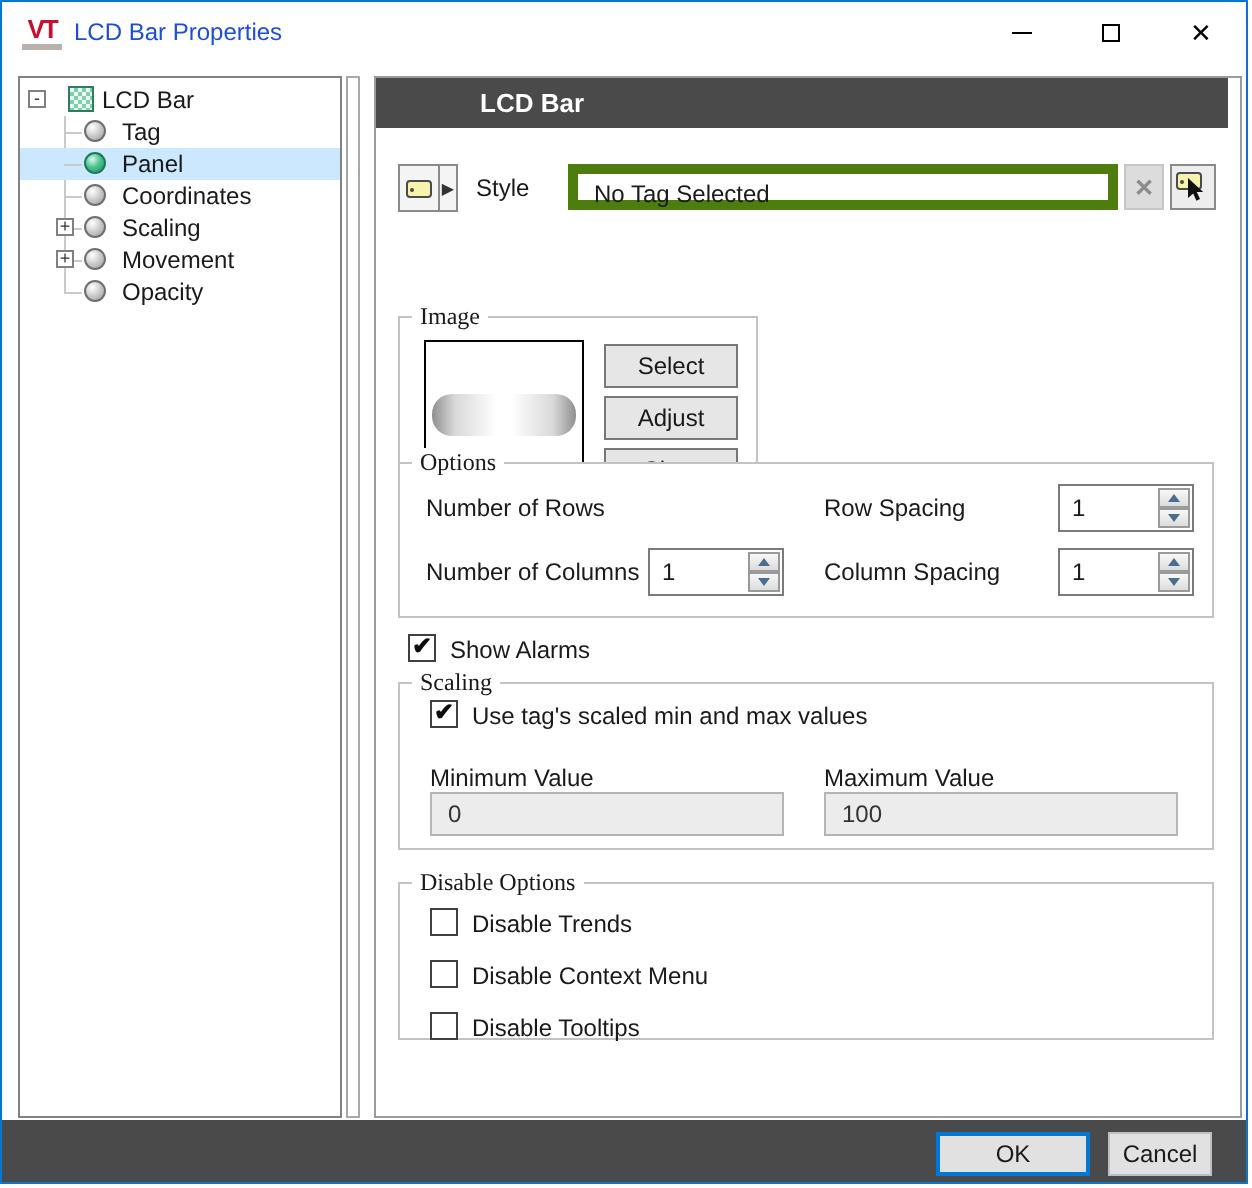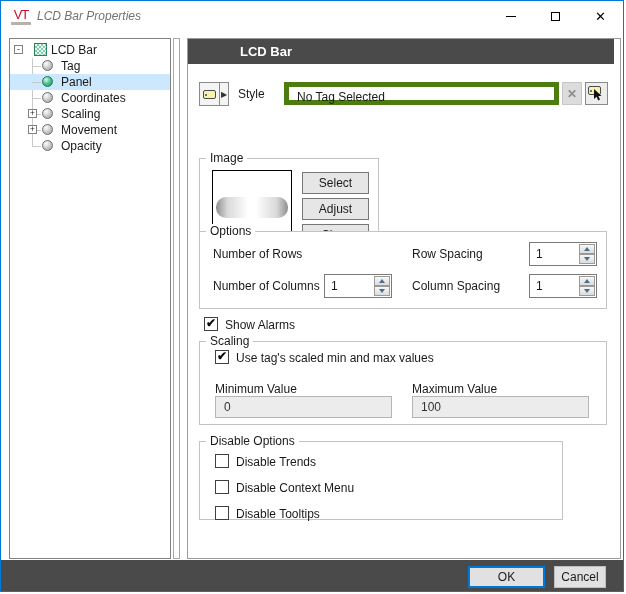--- a/index.html
+++ b/index.html
@@ -3,22 +3,22 @@
 <meta charset="utf-8">
 <style>
   * { margin:0; padding:0; box-sizing:border-box; }
   html,body { background:#ffffff; }
   body { font-family:"Liberation Sans", sans-serif; font-size:12px; color:#1a1a1a; }
 
   .window { position:relative; width:624px; height:592px; border:1px solid #0078d7; background:#fff; overflow:hidden; }
 
   
   .titlebar { position:absolute; left:0; top:0; width:100%; height:31px; background:#fff; }
-  .logo { position:absolute; left:10px; top:7px; width:20px; height:17px; color:#c8102e; font-weight:normal; font-size:13px; font-style:normal; line-height:14px; border-bottom:3px solid #b9b1ac; text-align:center; letter-spacing:-1px; }
-  .win-title { position:absolute; left:36px; top:8px; font-size:12px; color:#737373;font-style:italic; }
+  .logo { position:absolute; left:10px; top:7px; width:20px; height:17px; color:#c8102e; font-weight:bold; font-size:13px; font-style:normal; line-height:14px; border-bottom:3px solid #b9b1ac; text-align:center; letter-spacing:-1px; }
+  .win-title { position:absolute; left:36px; top:8px; font-size:12px; color:#1d4ed8; }
   .win-btn { position:absolute; top:0; width:45px; height:31px; display:flex; align-items:center; justify-content:center; }
   .btn-min { right:90px; } .btn-max { right:45px; } .btn-close { right:0; }
   .glyph-min { width:10px; height:0; border-top:1px solid #000; display:block; }
   .glyph-max { width:9px; height:9px; border:1px solid #000; display:block; }
   .glyph-close { font-size:13px; color:#000; line-height:1; }
 
   
   .tree { position:absolute; left:8px; top:37px; width:162px; height:521px; border:1px solid #828282; background:#fff; }
   .tree-guide { position:absolute; left:22px; top:19px; width:0; height:88px; border-left:1px solid #c9c9c9; }
   .tree-row { position:absolute; left:0; width:160px; height:16px; }
@@ -53,25 +53,25 @@
   .tag-glyph { position:relative; width:13px; height:9px; background:#f7f3ae; border:1px solid #4a4a4a; border-radius:2px; }
   .tag-glyph::after { content:""; position:absolute; left:1px; top:3px; width:2px; height:2px; background:#4a4a4a; border-radius:50%; }
   .textbox { position:absolute; left:96px; top:43px; width:275px; height:23px; border:5px solid #4d7c0f; background:#fff; font-size:12px; line-height:21px; padding-left:8px; }
   .clear-btn { position:absolute; left:374px; top:43px; width:20px; height:23px; background:#dcdcdc; border:1px solid #c6c6c6; color:#8c8c8c; font-weight:bold; font-size:12px; display:flex; align-items:center; justify-content:center; }
   .tagpick-btn { position:absolute; left:397px; top:43px; width:23px; height:23px; background:#ededed; border:1px solid #8a8a8a; }
   .tagpick-btn .tag-glyph { position:absolute; left:2px; top:3px; }
   .cursor-glyph { position:absolute; left:8px; top:6px; }
 
   
   .group { position:absolute; border:1px solid #c3c3c3; background:#fff; }
-  .group-title { position:absolute; top:-8px; left:6px; background:#fff; padding:0 4px; font-size:12px; }
+  .group-title { position:absolute; top:-8px; left:6px; background:#fff; padding:0 4px; font-size:12px;font-family:Liberation Serif, serif; }
   .g-image  { left:11px; top:119px; width:180px; height:94px; }
   .g-options{ left:11px; top:192px; width:408px; height:78px; }
   .g-scaling{ left:11px; top:302px; width:408px; height:84px; }
-  .g-disable{ left:11px; top:402px; width:364px; height:79px; }
+  .g-disable{ left:11px; top:402px; width:408px; height:79px; }
 
   .preview { position:absolute; left:12px; top:11px; width:80px; height:73px; border:1px solid #000; background:#fff; }
   .metal-bar { position:absolute; left:3px; right:3px; top:26px; height:21px; border-radius:10px;
     background:linear-gradient(90deg,#8f8f8f 0%,#d9d9d9 16%,#ffffff 45%,#ffffff 55%,#d9d9d9 84%,#8f8f8f 100%); }
   .btn { position:absolute; width:67px; height:22px; background:#e6e6e6; border:1px solid #777; font-size:12px; display:flex; align-items:center; justify-content:center; }
   .btn-select { left:102px; top:13px; } .btn-adjust { left:102px; top:39px; } .btn-clear { left:102px; top:65px; }
 
   
   .spinner { position:absolute; width:68px; height:24px; border:1px solid #7a7a7a; background:#fff; }
   .spinner .val { position:absolute; left:6px; top:4px; font-size:12px; }

